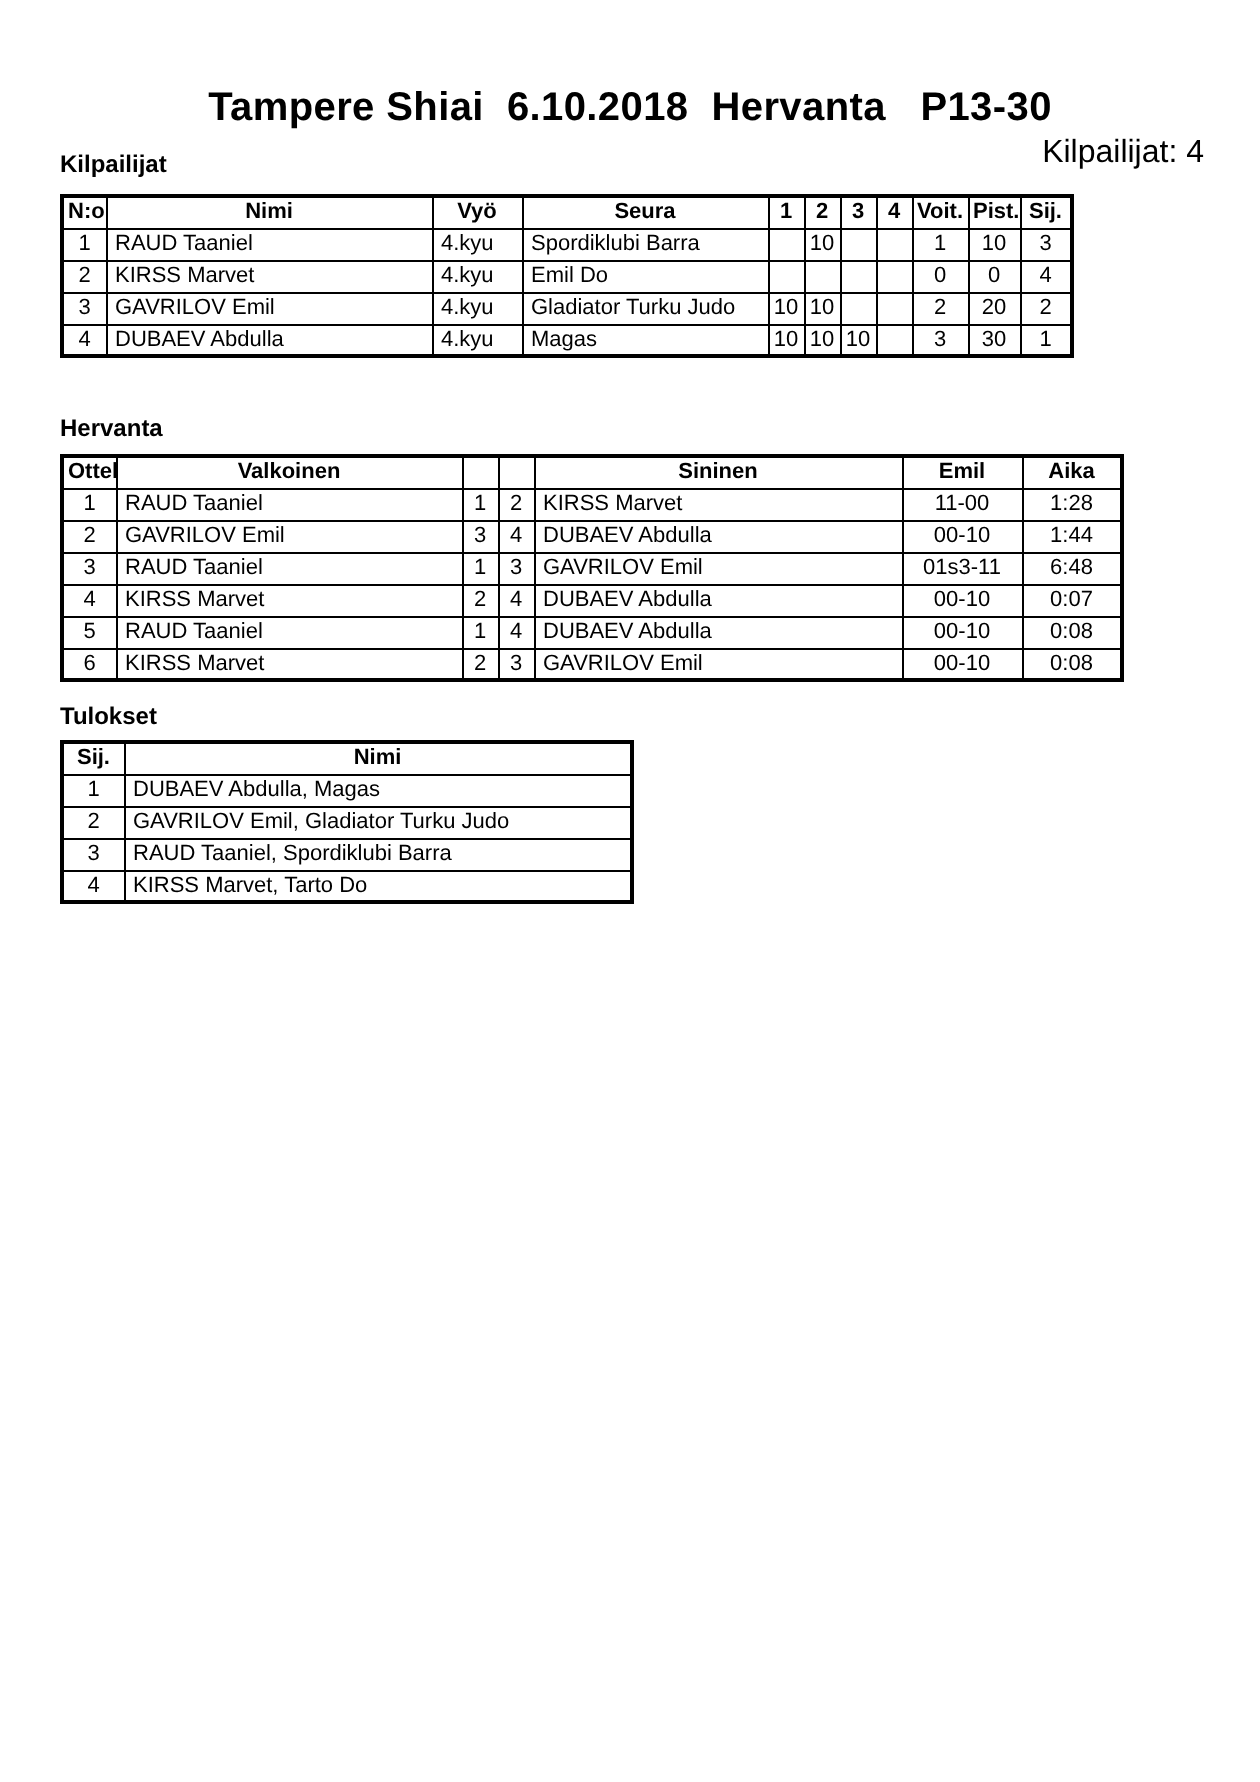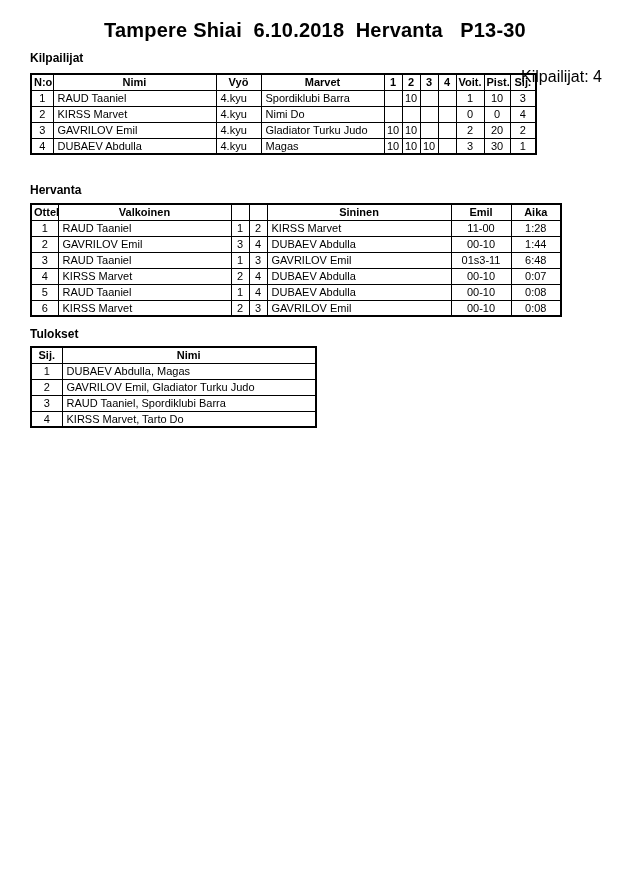--- a/index.html
+++ b/index.html
@@ -6,21 +6,21 @@
     html, body { background: #ffffff; }
     body {
       width: 630px;
       height: 891px;
       position: relative;
       font-family: "Liberation Sans", sans-serif;
       color: #000;
       overflow: hidden;
     }
     .title {
-      padding-top: 18px;
+      padding-top: 42px;
       font-size: 20px;
       line-height: 24px;
       font-weight: bold;
       text-align: center;
       white-space: pre;
       letter-spacing: 0.2px;
     }
     .count {
       position: absolute;
       top: 68px;
@@ -89,21 +89,21 @@
         <col style="width:18px">
       <col style="width:28px">
         <col style="width:26px">
         <col style="width:26px">
     </colgroup>
     <thead>
       <tr>
           <th>N:o</th>
           <th>Nimi</th>
           <th>Vyö</th>
-          <th>Marvet</th>
+          <th>Seura</th>
           <th>1</th>
           <th>2</th>
           <th>3</th>
           <th>4</th>
           <th>Voit.</th>
           <th>Pist.</th>
           <th>Sij.</th>
         </tr>
     </thead>
     <tbody>
@@ -117,21 +117,21 @@
           <td></td>
           <td></td>
           <td>1</td>
           <td>10</td>
           <td>3</td>
         </tr>
         <tr>
           <td>2</td>
           <td>KIRSS Marvet</td>
           <td>4.kyu</td>
-          <td>Nimi Do</td>
+          <td>Emil Do</td>
           <td></td>
           <td></td>
           <td></td>
           <td></td>
           <td>0</td>
           <td>0</td>
           <td>4</td>
         </tr>
         <tr>
           <td>3</td>

